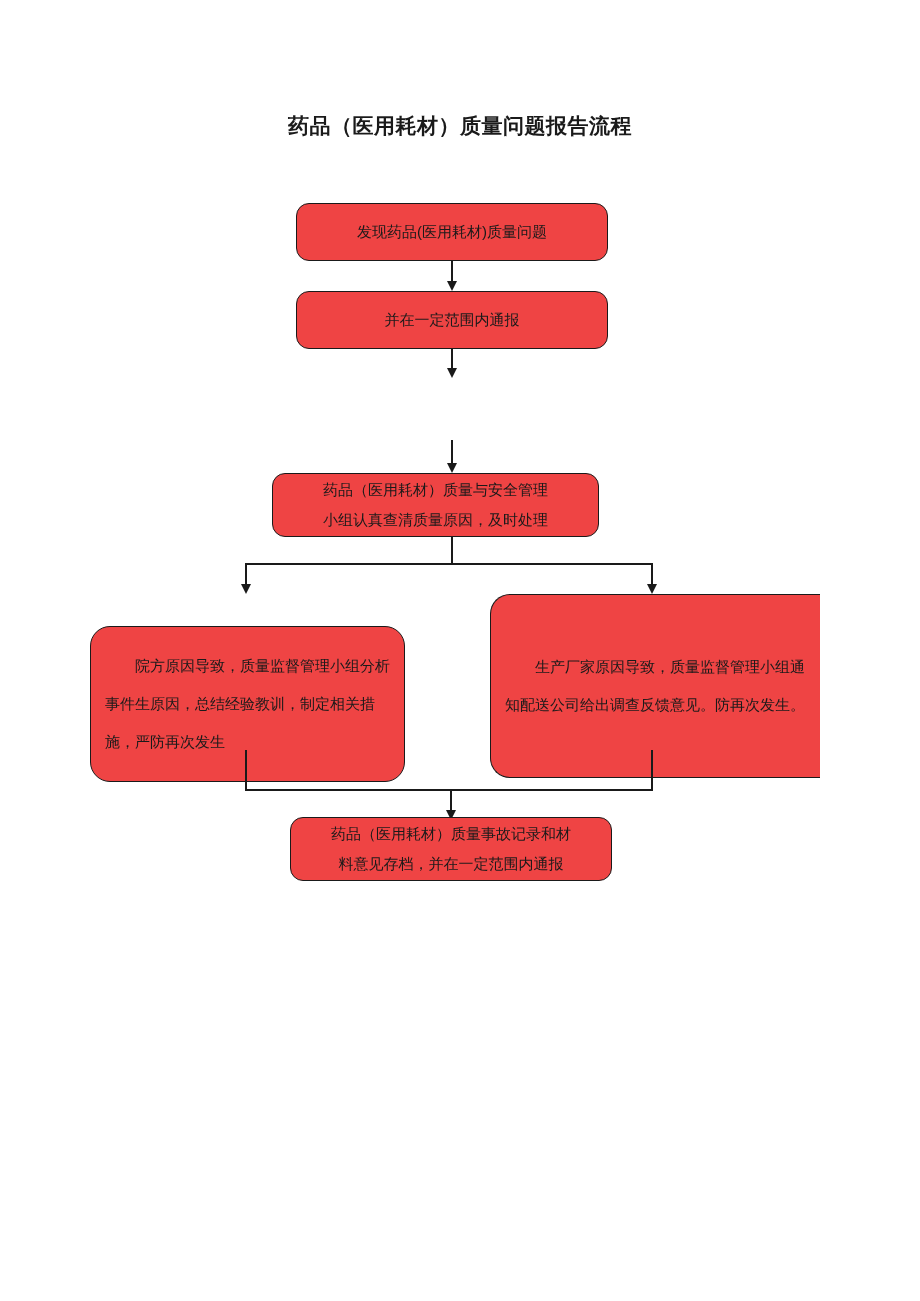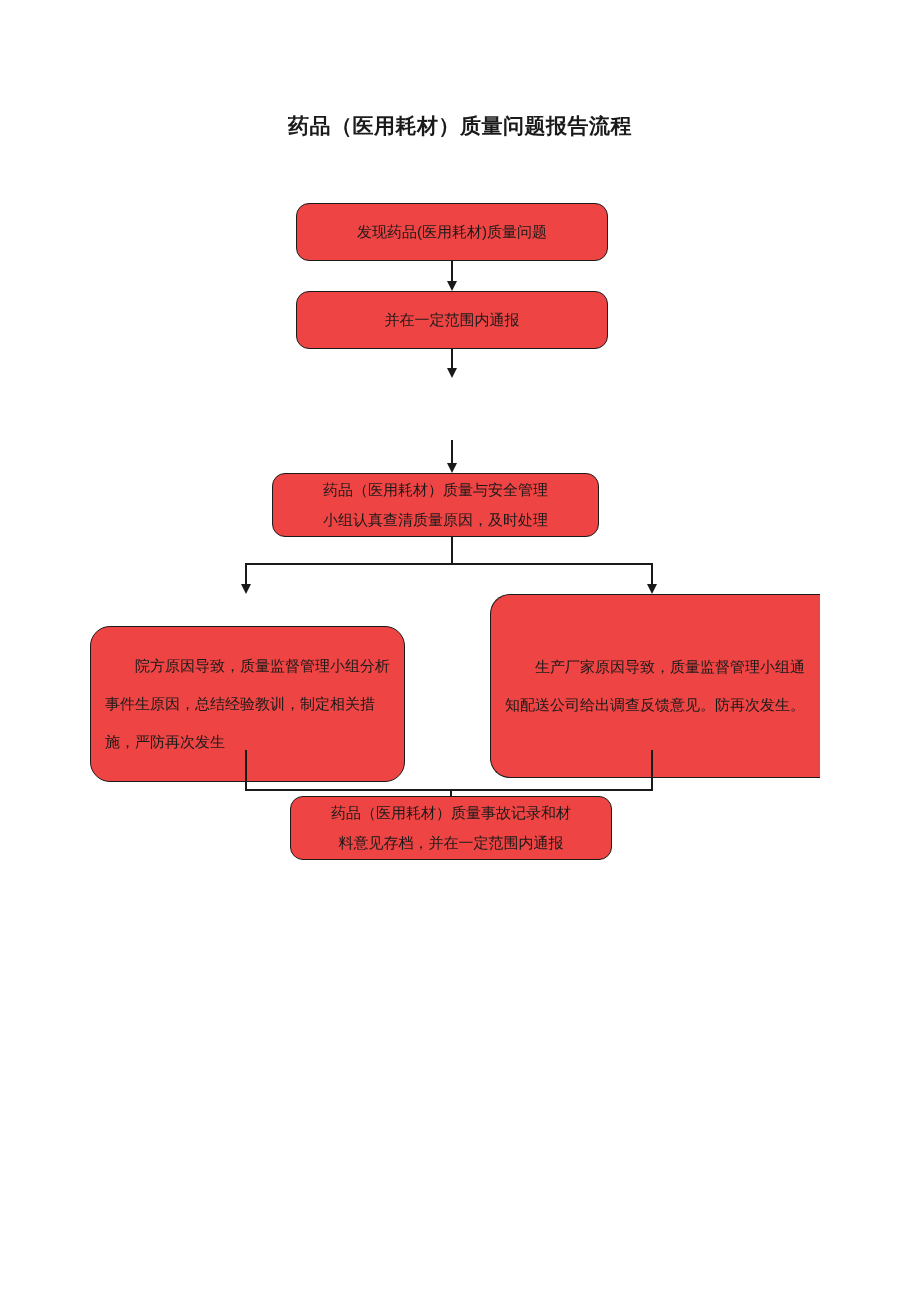--- a/index.html
+++ b/index.html
@@ -85,21 +85,21 @@
     border-bottom-right-radius: 0;
   }
   .node.branch .txt {
     text-align: left;
     padding: 0 14px;
     text-indent: 2em;
     white-space: normal;
   }
   #node-manufacturer .txt { width: 345px; }
 
-  #node-archive { left: 290px; top: 796px; width: 322px; height: 64px; }
+  #node-archive { left: 290px; top: 817px; width: 322px; height: 64px; }
 
   
   .vline, .hline {
     position: absolute;
     background: #1a1a1a;
   }
   .vline { width: 1.8px; }
   .hline { height: 1.8px; }
 
   

